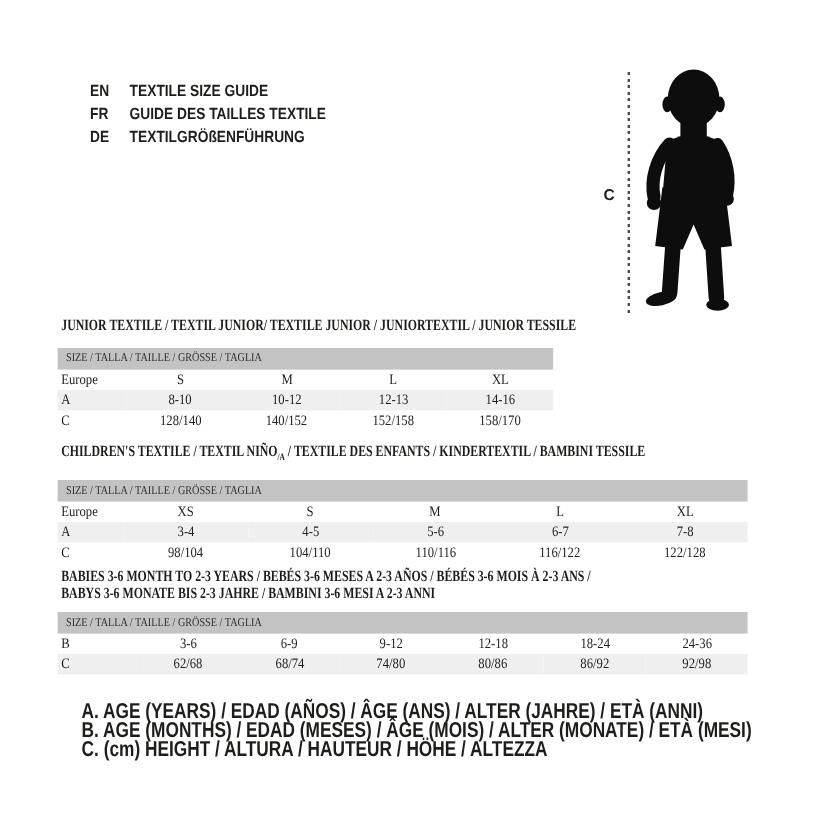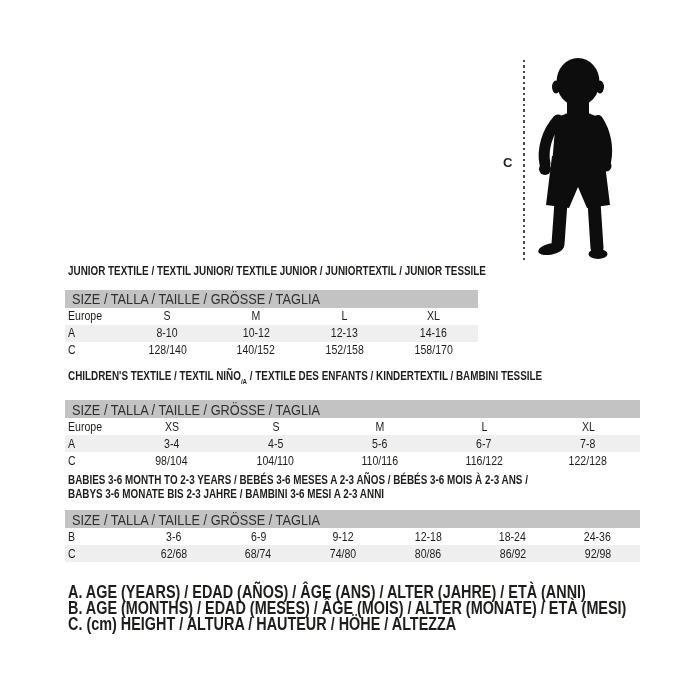--- a/index.html
+++ b/index.html
@@ -22,47 +22,59 @@
   .lang-code{width:33px;flex:0 0 33px;transform:scaleX(0.85);transform-origin:0 50%;white-space:nowrap;}
   .lang-text{transform:scaleX(0.85);transform-origin:0 50%;white-space:nowrap;}
   
   .c-label{position:absolute;left:503px;top:155px;font-size:13px;font-weight:600;}
   .dash-line{
     position:absolute;left:523px;top:60px;width:2px;height:201px;
     background:repeating-linear-gradient(to bottom, var(--dash) 0 2.5px, transparent 2.5px 5.5px);
   }
   .baby-svg{position:absolute;left:531px;top:56px;width:96px;height:206px;}
   
-  .size-table{position:absolute;left:65px;}
+  .size-table{position:absolute;left:48px;font-family:Liberation Serif, serif;}
   .size-table.t1{top:264px;width:413px;}
   .size-table.t2{top:369px;width:575px;}
   .size-table.t3{top:473px;width:575px;}
   .tbl-title{font-weight:700;font-size:13px;line-height:13.5px;white-space:nowrap;
     transform:scaleX(0.76);transform-origin:0 0;margin-left:3px;}
   .tbl-title sub{font-size:0.62em;}
   .size-table table{border-collapse:collapse;table-layout:fixed;width:100%;margin-top:12px;font-size:12px;}
   .size-table.t3 table{margin-top:10px;}
-  th.bar{background:var(--bar);height:18px;text-align:left;font-weight:400;font-size:15px;
+  th.bar{background:var(--bar);height:18px;text-align:left;font-weight:400;font-size:10px;
     padding:0 0 0 7px;color:var(--bar-text);}
   th.bar .cond{display:inline-block;transform:scaleX(0.85);transform-origin:0 50%;white-space:nowrap;}
   .size-table tbody td{height:17px;padding:0;text-align:center;font-weight:400;}
   .size-table tbody td.lbl{text-align:left;padding-left:3px;margin-left:15px;}
   .size-table tbody tr:nth-child(even){background:var(--stripe);}
   .size-table td .cw{display:inline-block;transform:scaleX(0.88);white-space:nowrap;}
   .size-table td.lbl .cw{transform-origin:0 50%;}
   
   .footnotes{position:absolute;left:68px;top:585px;font-weight:700;font-size:18px;line-height:15.9px;}
   .footnote span{display:inline-block;transform:scaleX(0.8);transform-origin:0 50%;white-space:nowrap;}
 </style>
 </head>
 <body>
 
 <div class="canvas">
 
   <div class="lang-block">
+      <div class="lang-row">
+        <span class="lang-code">EN</span>
+        <span class="lang-text">TEXTILE SIZE GUIDE</span>
+      </div>
+      <div class="lang-row">
+        <span class="lang-code">FR</span>
+        <span class="lang-text">GUIDE DES TAILLES TEXTILE</span>
+      </div>
+      <div class="lang-row">
+        <span class="lang-code">DE</span>
+        <span class="lang-text">TEXTILGRÖßENFÜHRUNG</span>
+      </div>
     </div>
 
   <span class="c-label">C</span>
   <div class="dash-line"></div>
 
   <svg class="baby-svg" viewBox="0 0 96 206" xmlns="http://www.w3.org/2000/svg" aria-hidden="true">
     <g fill="#0d0d0d" stroke="none">
       <ellipse cx="47" cy="26" rx="21.5" ry="24"></ellipse>
       <ellipse cx="25" cy="31" rx="4" ry="6.5"></ellipse>
       <ellipse cx="69" cy="31" rx="4" ry="6.5"></ellipse>

